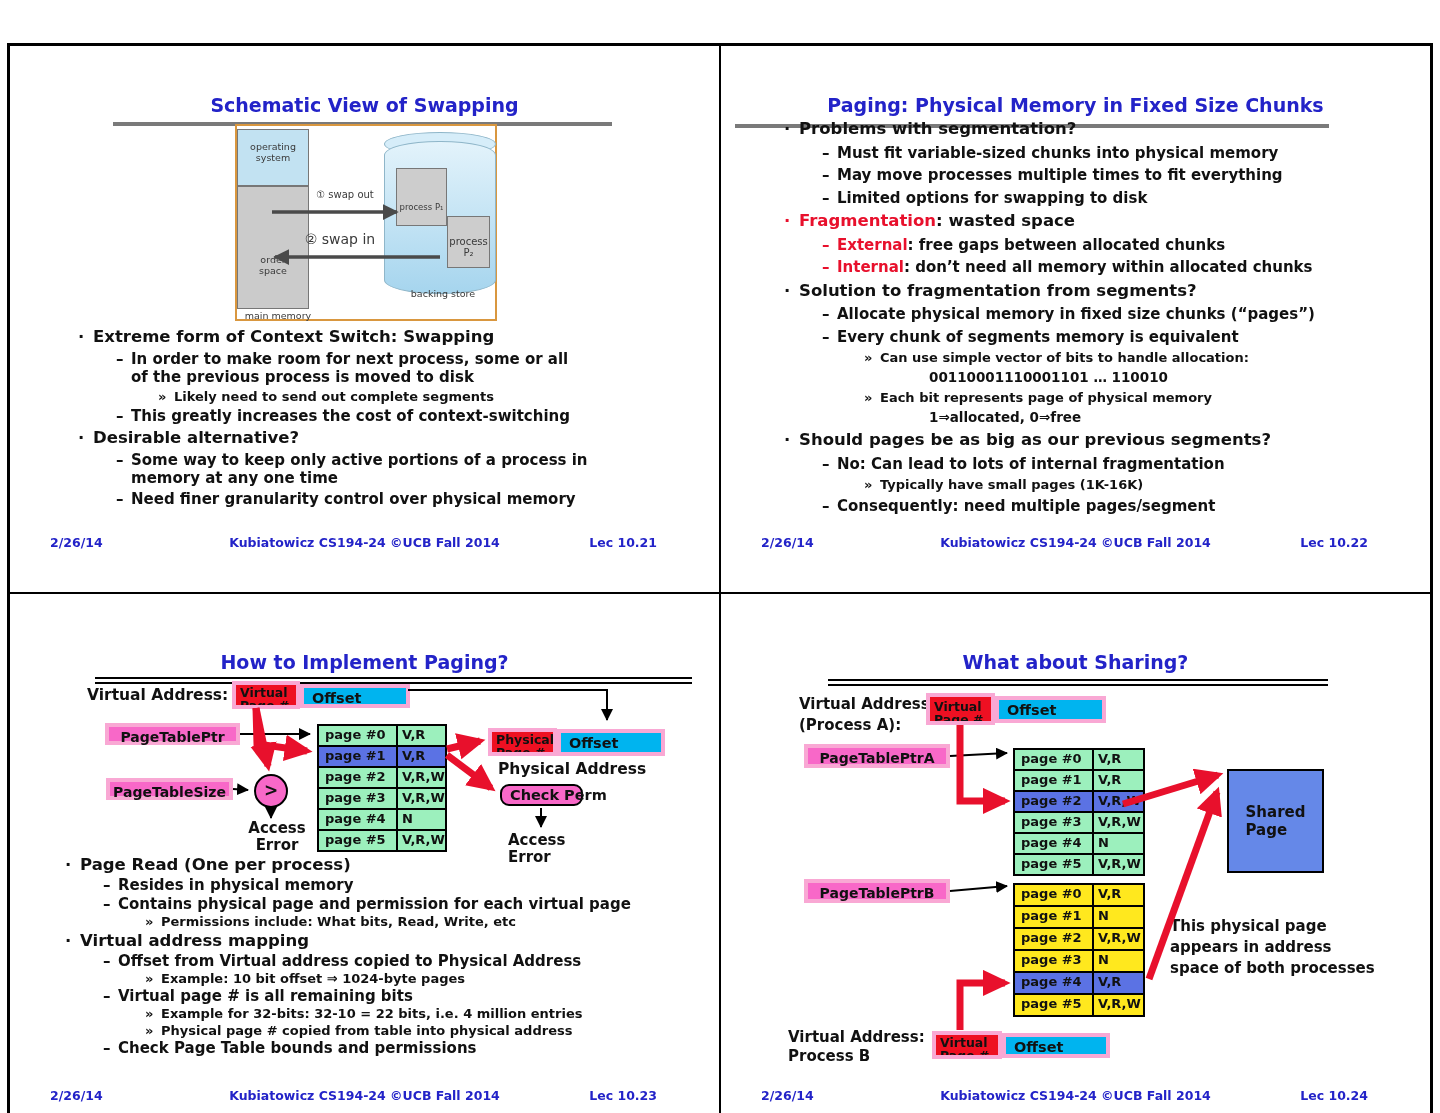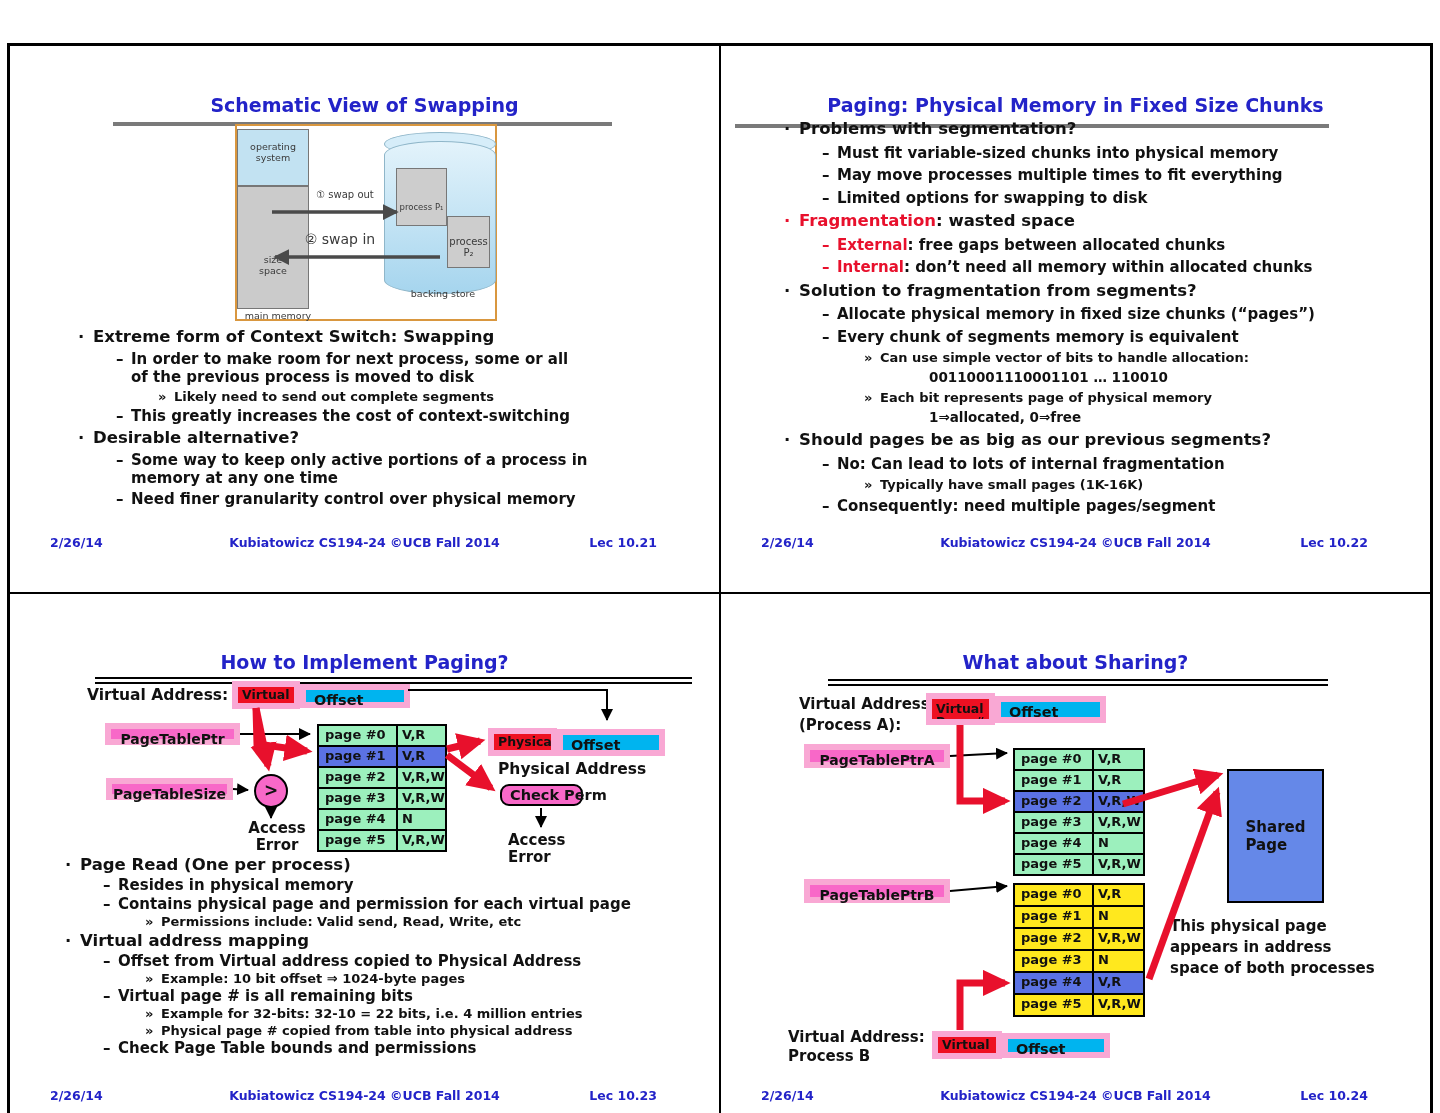--- a/index.html
+++ b/index.html
@@ -24,21 +24,21 @@
   .tx{white-space:pre-line;}
   .l1{font-size:16.5px;line-height:20px;margin-bottom:3px;}
   .l2{font-size:15px;line-height:18px;margin-bottom:3px;padding-left:38px;}
   .l3{font-size:13px;line-height:15.5px;margin-bottom:2px;padding-left:80px;}
   .l3 .mk{flex:0 0 16px;}
   .lc{font-size:13.5px;line-height:15.5px;margin-bottom:2px;padding-left:145px;}
   .loose .bl{margin-bottom:4.5px;}
   .tight .bl{margin-bottom:1px;}
   .red{color:#e8102c;}
   
-  .abox{position:absolute;box-sizing:border-box;border:6px solid #f9a8d4;}
+  .abox{position:absolute;box-sizing:border-box;border:4px solid #f9a8d4;}
   .redbox{background:#ee1022;font-size:12.5px;line-height:13px;white-space:pre-line;padding:1px 0 0 4px;overflow:hidden;}
   .cyanbox{background:#00b4ef;font-size:14.5px;padding:2px 0 0 8px;}
   .pinkbox{background:#f868c8;font-size:14px;text-align:center;padding-top:2px;}
   .lbl{position:absolute;font-size:15px;white-space:pre-line;}
   .ptable{position:absolute;border:2px solid #000;box-sizing:border-box;background:#000;}
   .prow{display:flex;border-bottom:2px solid #000;font-size:13px;}
   .prow:last-child{border-bottom:none;}
   .pc1{flex:0 0 79px;box-sizing:border-box;border-right:2px solid #000;padding:1px 0 0 6px;}
   .pc2{flex:1;padding:1px 0 0 4px;}
   .green{background:#9cf0bd;}
@@ -67,21 +67,21 @@
     <div class="title" style="top:48px;">Schematic View of Swapping</div>
     <div class="s-underline" style="left:103px;top:76px;width:499px;"></div>
 
     <div class="fig" style="left:225px;top:78px;width:262px;height:197px;border:2.5px solid #d9973f;background:#fff;"></div>
     <div class="fig" style="left:374px;top:86px;width:112px;height:24px;border:1.5px solid #8fb6c9;border-radius:50%;background:#d6edf9;"></div>
     <div class="fig" style="left:374px;top:95px;width:112px;height:153px;border:1.5px solid #8fb6c9;border-radius:55px/14px;background:linear-gradient(180deg,#e3f3fb,#a6d5ee);"></div>
     <div class="fig" style="left:227px;top:83px;width:72px;height:57px;border:1px solid #777;background:#c2e2f2;"></div>
     <div class="fig" style="left:227px;top:140px;width:72px;height:123px;border:1px solid #777;background:#cbcbcb;"></div>
     <div class="figlbl" style="left:227px;top:95px;width:72px;">operating
 system</div>
-    <div class="figlbl" style="left:227px;top:208px;width:72px;">size
+    <div class="figlbl" style="left:227px;top:208px;width:72px;">order
 space</div>
     <div class="figlbl" style="left:228px;top:264px;width:80px;">main memory</div>
     <div class="figlbl" style="left:393px;top:242px;width:80px;">backing store</div>
     <div class="fig" style="left:386px;top:122px;width:51px;height:58px;border:1px solid #777;background:#cdcdcd;"></div>
     <div class="fig" style="left:437px;top:170px;width:43px;height:52px;border:1px solid #777;background:#cdcdcd;"></div>
     <div class="figlbl" style="left:386px;top:156px;width:51px;font-size:8.5px;">process P₁</div>
     <div class="figlbl" style="left:437px;top:190px;width:43px;font-size:10px;">process P₂</div>
     <div class="figlbl" style="left:290px;top:143px;width:90px;font-size:10px;">① swap out</div>
     <div class="figlbl" style="left:288px;top:188px;width:84px;font-size:14px;">② swap in</div>
     <svg class="ov" width="709" height="546">
@@ -295,21 +295,21 @@
       <div class="bl l2">
             <span class="mk">–</span>
             <span class="tx">Resides in physical memory</span>
           </div>
       <div class="bl l2">
             <span class="mk">–</span>
             <span class="tx">Contains physical page and permission for each virtual page</span>
           </div>
       <div class="bl l3">
             <span class="mk">»</span>
-            <span class="tx">Permissions include: Valid send, Read, Write, etc</span>
+            <span class="tx">Permissions include: What bits, Read, Write, etc</span>
           </div>
       <div class="bl l1">
             <span class="mk">·</span>
             <span class="tx">Virtual address mapping</span>
           </div>
       <div class="bl l2">
             <span class="mk">–</span>
             <span class="tx">Offset from Virtual address copied to Physical Address</span>
           </div>
       <div class="bl l3">
@@ -401,21 +401,21 @@
       <div class="prow hlblue">
             <span class="pc1">page #4</span>
             <span class="pc2">V,R</span>
           </div>
       <div class="prow yellow">
             <span class="pc1">page #5</span>
             <span class="pc2">V,R,W</span>
           </div>
     </div>
 
-    <div class="shared" style="left:506px;top:175px;width:97px;height:134px;">Shared
+    <div class="shared" style="left:506px;top:175px;width:97px;height:104px;">Shared
 Page</div>
     <div class="lbl" style="left:449px;top:322px;line-height:21px;">This physical page
 appears in address
 space of both processes</div>
 
     <div class="lbl" style="left:67px;top:434px;line-height:19px;">Virtual Address:
 Process B</div>
     <div class="abox redbox" style="left:211px;top:437px;width:70px;height:28px;">Virtual
 Page #</div>
     <div class="abox cyanbox" style="left:281px;top:439px;width:108px;height:25px;">Offset</div>

